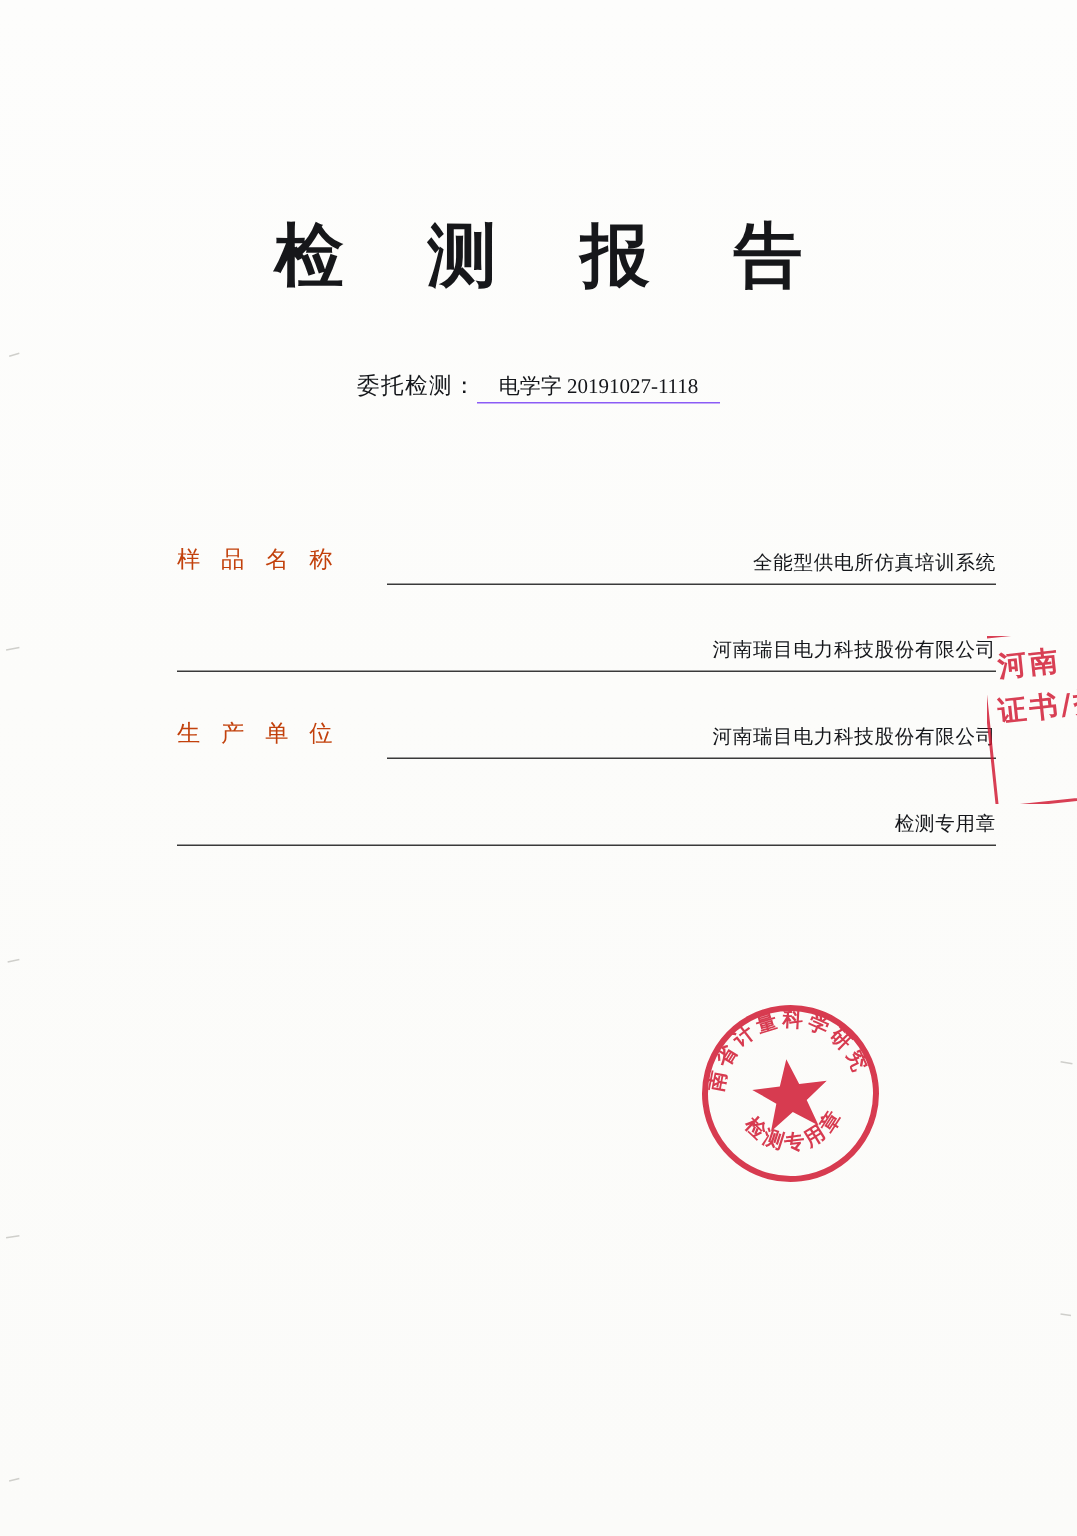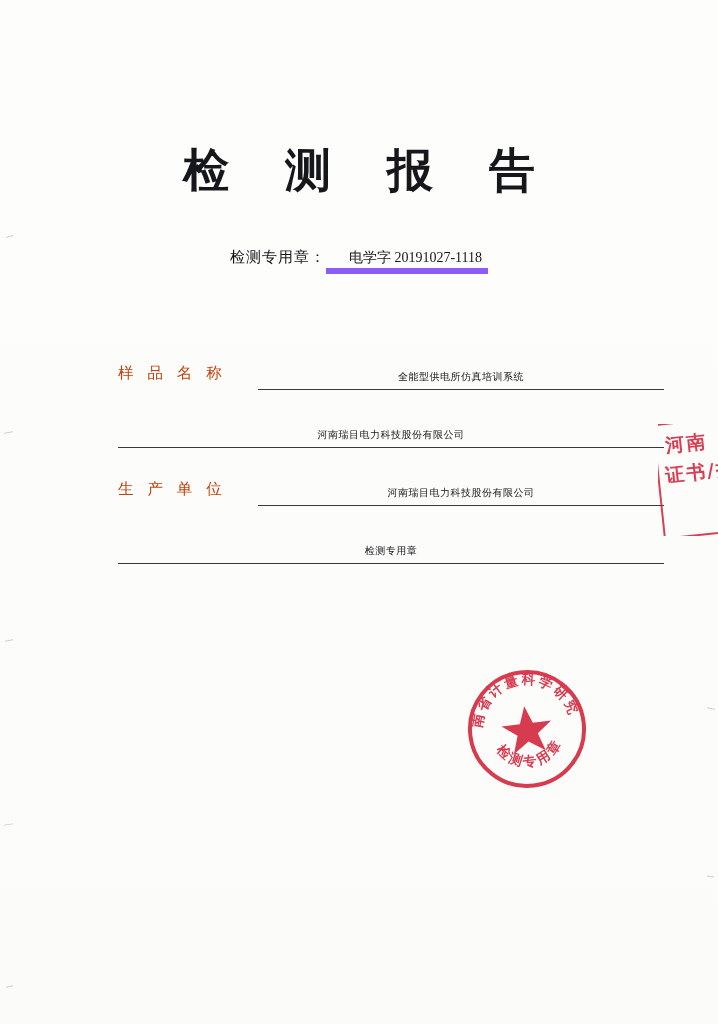--- a/index.html
+++ b/index.html
@@ -79,22 +79,22 @@
     font-size: 15px;
     color: #14161a;
   }
   .report-no .label {
     letter-spacing: 1px;
   }
   .report-no .value {
     display: inline-block;
     min-width: 150px;
     padding: 0 6px 1px 6px;
-    border-bottom: 6px solid #8b5cf6;
-    text-align: right;
+    border-bottom: 1px solid #8b5cf6;
+    text-align: center;
     font-size: 14px;
   }
 
   
   .fields {
     position: absolute;
     top: 332px;
     left: 118px;
     width: 546px;
   }
@@ -108,22 +108,22 @@
     flex: 0 0 140px;
     font-size: 15.5px;
     letter-spacing: 5px;
     color: #c2410c;
     padding-bottom: 6px;
     white-space: nowrap;
   }
   .field-value {
     flex: 1 1 auto;
     border-bottom: 1px solid #3a3a3a;
-    text-align: center;
-    font-size: 10px;
+    text-align: right;
+    font-size: 13px;
     color: #14161a;
     padding-bottom: 5px;
     letter-spacing: 0.5px;
   }
 
   
   .issuer {
     position: absolute;
     top: 716px;
     left: 0;
@@ -202,21 +202,21 @@
 </head>
 <body>
 
 <div class="page">
   <div class="paper-tint"></div>
 
 
   <div class="doc-title">检 测 报 告</div>
 
   <div class="report-no">
-    <span class="label">检测专用章：</span><span class="value">电学字 20191027-1118</span>
+    <span class="label">委托检测：</span><span class="value">电学字 20191027-1118</span>
   </div>
 
   <div class="fields">
     <div class="field-row">
       <div class="field-label">样 品 名 称</div>
       <div class="field-value">全能型供电所仿真培训系统</div>
     </div>
     <div class="field-row">
       <div class="field-value">河南瑞目电力科技股份有限公司</div>
     </div>

